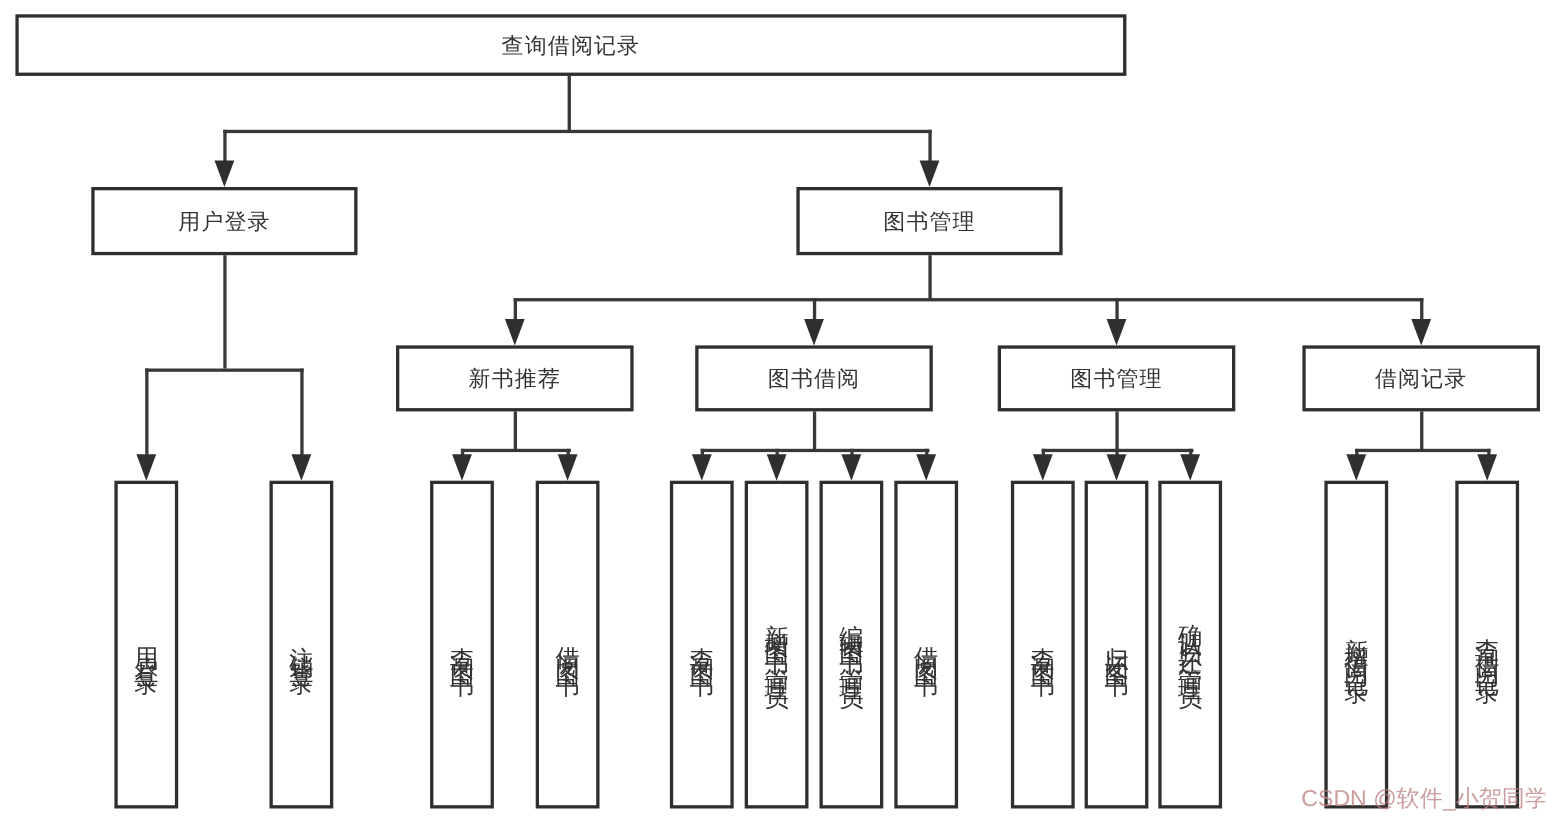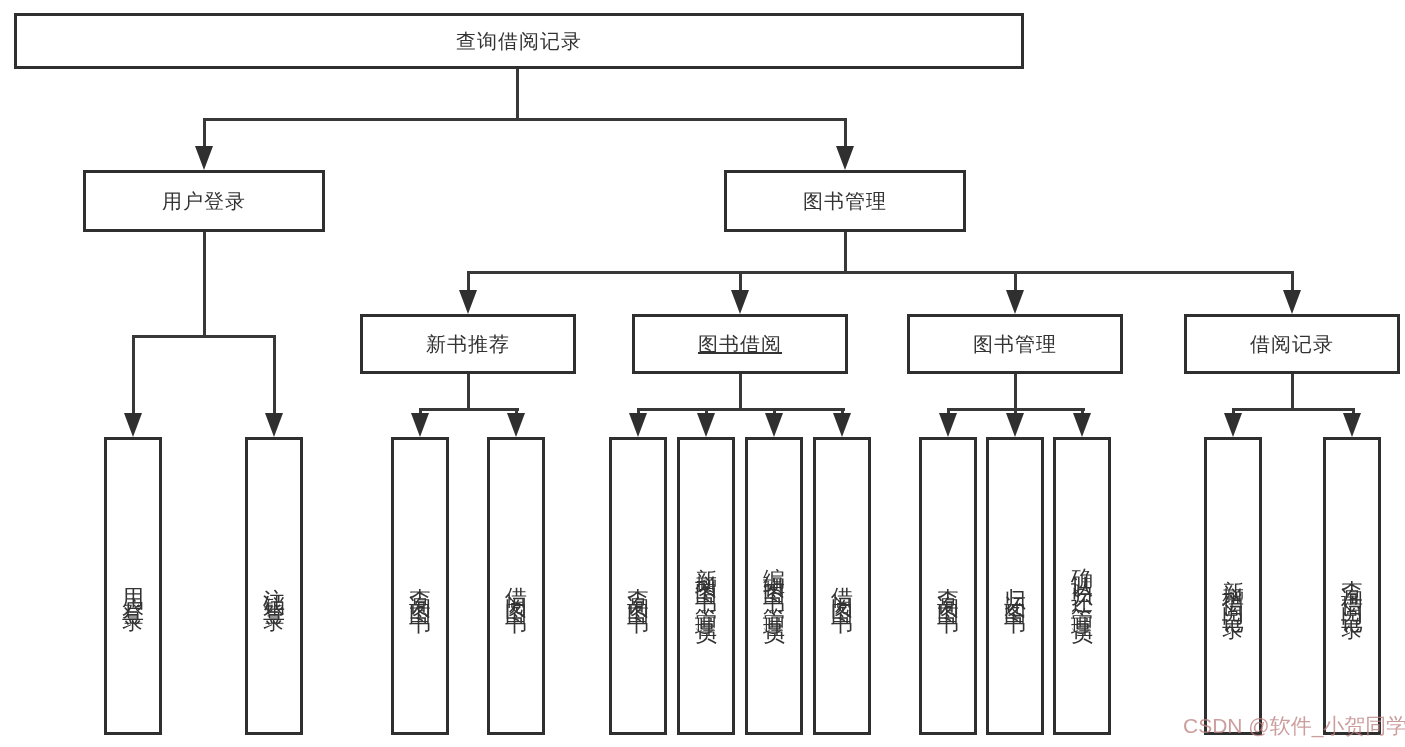--- a/index.html
+++ b/index.html
@@ -59,21 +59,21 @@
 <div class="stage">
 
   <div class="box hbox" style="left:14px; top:13px; width:1010px; height:56px;">查询借阅记录</div>
 
   <div class="box hbox" style="left:83px; top:170px; width:242px; height:62px;">用户登录</div>
 
   <div class="box hbox" style="left:360px; top:314px; width:216px; height:60px;">新书推荐</div>
 
   <div class="box hbox" style="left:724px; top:170px; width:242px; height:62px;">图书管理</div>
 
-  <div class="box hbox" style="left:632px; top:314px; width:216px; height:60px;text-decoration:underline;">图书借阅</div>
+  <div class="box hbox" style="left:632px; top:314px; width:216px; height:60px;">图书借阅</div>
 
   <div class="box hbox" style="left:907px; top:314px; width:216px; height:60px;">图书管理</div>
 
   <div class="box hbox" style="left:1184px; top:314px; width:216px; height:60px;">借阅记录</div>
 
   <div class="box vbox" style="left:104px; top:437px; width:58px; height:298px;">用户登录</div>
 
   <div class="box vbox" style="left:245px; top:437px; width:58px; height:298px;">注销登录</div>
 
   <div class="box vbox" style="left:391px; top:437px; width:58px; height:298px;">查询图书</div>

